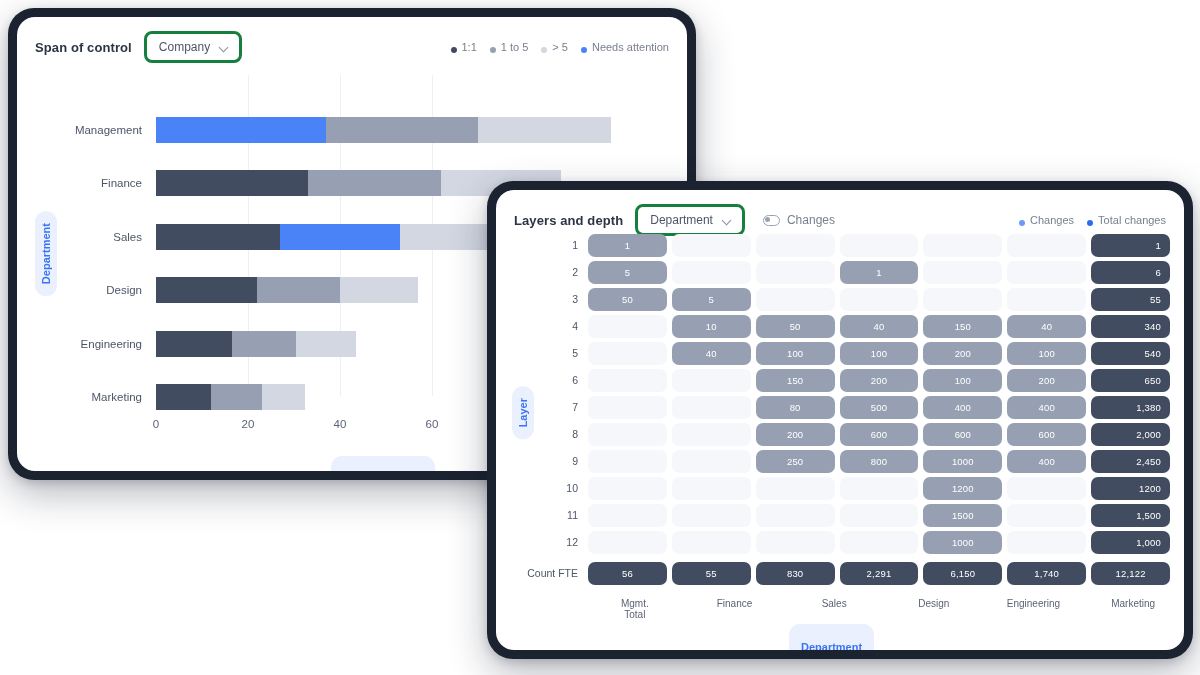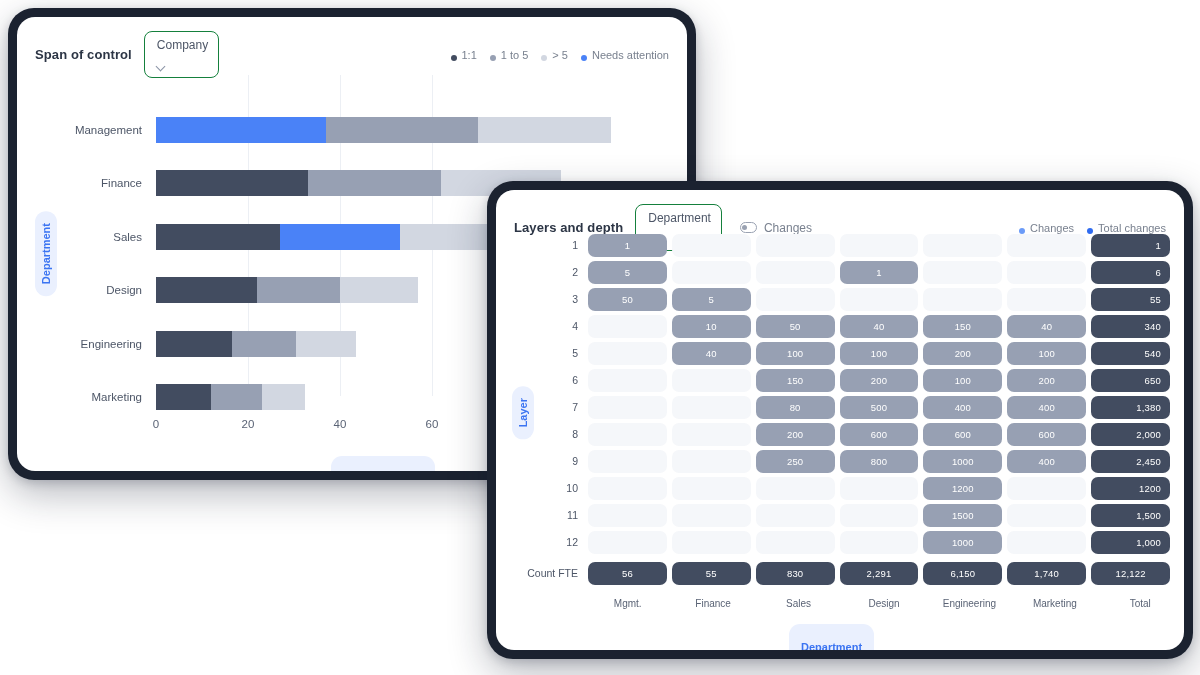--- a/index.html
+++ b/index.html
@@ -33,27 +33,26 @@
   .card-head {
     display: flex; align-items: center;
     padding: 14px 18px 0 18px;
   }
   .card-title {
     font-size: 13px; font-weight: bold; color: #2c3545;
     letter-spacing: .1px;
   }
   .selector {
     margin-left: 12px;
-    display: inline-flex; align-items: flex-start; gap: 10px;
-    border: 1px solid #15803d;
+    display: inline-flex; align-items: center; gap: 10px;
+    border: 3px solid #15803d;
     border-radius: 8px;
     padding: 6px 10px 6px 12px;
     font-size: 12px; color: #4d5667;
     background: #fff;
-    flex-direction: column;
   }
   .chev { display: inline-block; width: 9px; height: 9px; position: relative; }
   .chev::after {
     content: ""; position: absolute; left: 0; top: 1px;
     width: 6px; height: 6px;
     border-right: 1.6px solid #8a93a5;
     border-bottom: 1.6px solid #8a93a5;
     transform: rotate(45deg);
   }
   .toggle-wrap {
@@ -121,21 +120,21 @@
   .cell.filled { background: #97a0b3; }
   .cell.total { background: #424c60; justify-content: flex-end; padding-right: 9px; }
   .cell.foot  { background: #424c60; }
   .row-label {
     position: absolute; right: calc(100% + 10px); top: 0; height: 23px; line-height: 23px;
     font-size: 10.5px; color: #4d5667; white-space: nowrap;
   }
   .heat-rowwrap { position: relative; }
   .col-labels {
     position: absolute; left: 92px; right: 4px; top: 364px;
-    display: grid; grid-template-columns: repeat(7, 1fr); column-gap: 6px;
+    display: grid; grid-template-columns: repeat(6, 1fr); column-gap: 6px;
   }
   .col-labels div { text-align: center; font-size: 10px; color: #5a6375; }
 </style>
 </head>
 <body>
 
 <div id="stage">
 
   <div class="device" id="device-left">
     <div class="screen">

